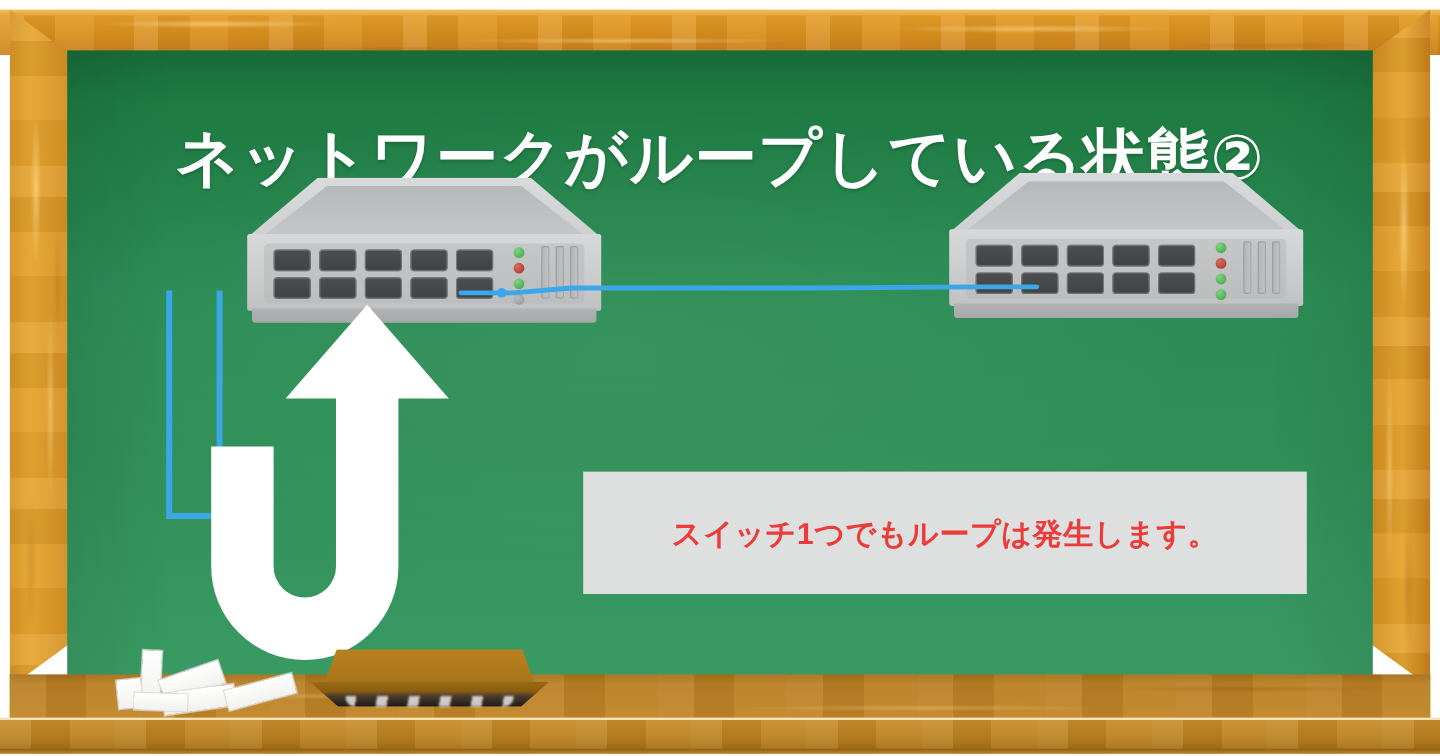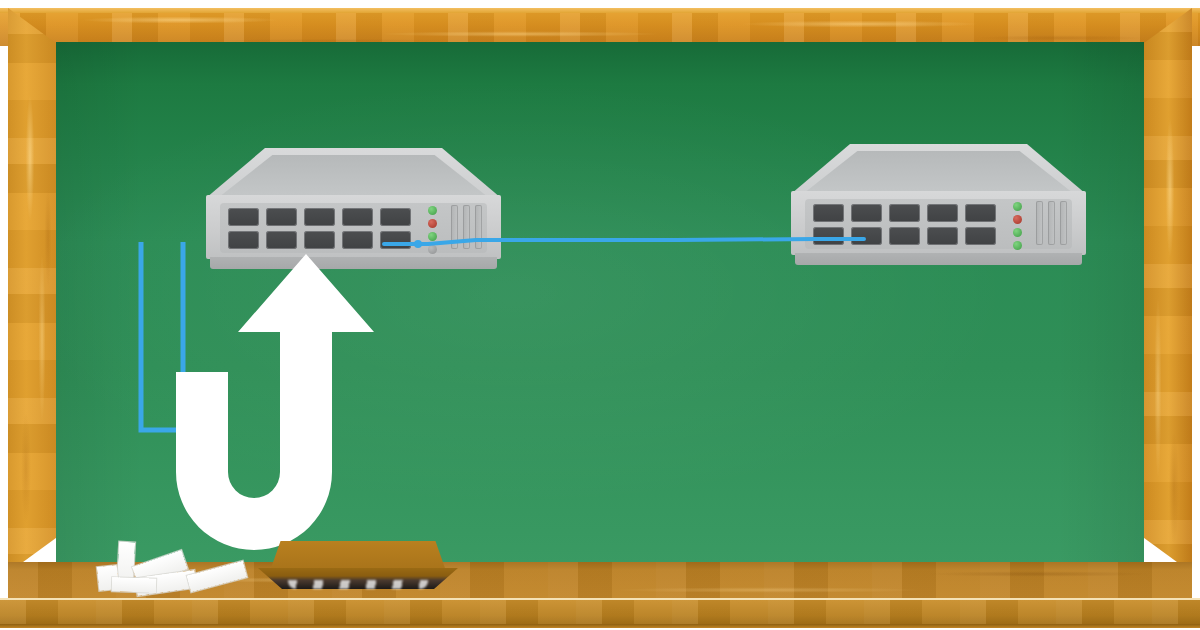--- a/index.html
+++ b/index.html
@@ -262,20 +262,21 @@
     <div class="wood-top-grain nb"></div>
     <div class="wood-left"></div>
     <div class="wood-left-grain nb"></div>
     <div class="wood-right"></div>
     <div class="wood-right-grain nb"></div>
   </div>
 
   <div class="board">
     <div class="board-sheen nb"></div>
 
+    <div class="title">ネットワークがループしている状態②</div>
 
     <div class="switch sw-left">
       <div class="sw-top"></div>
       <div class="sw-top-inner"></div>
       <div class="sw-body"></div>
       <div class="sw-face"></div>
       <div class="ports">
         <div class="port-row">
           <div class="port"></div>
           <div class="port"></div>
@@ -354,20 +355,23 @@
                L 318 290
                L 250 212
                L 182 290
                L 224 290
                L 224 430
                A 26 26 0 0 1 172 430
                L 172 330
                Z" fill="#ffffff"></path>
     </svg>
 
+    <div class="caption-box">
+      <div class="caption-text">スイッチ1つでもループは発生します。</div>
+    </div>
   </div>
 
   <div class="ledge-back"></div>
   <div class="ledge-back-grain nb"></div>
 
   <div class="chalks">
     <div class="chalk" style="left:22px;top:2px;width:16px;height:44px;transform:rotate(3deg);"></div>
     <div class="chalk" style="left:2px;top:26px;width:20px;height:24px;transform:rotate(-6deg);"></div>
     <div class="chalk" style="left:38px;top:18px;width:52px;height:20px;transform:rotate(-19deg);"></div>
     <div class="chalk" style="left:40px;top:34px;width:60px;height:18px;transform:rotate(-8deg);"></div>

